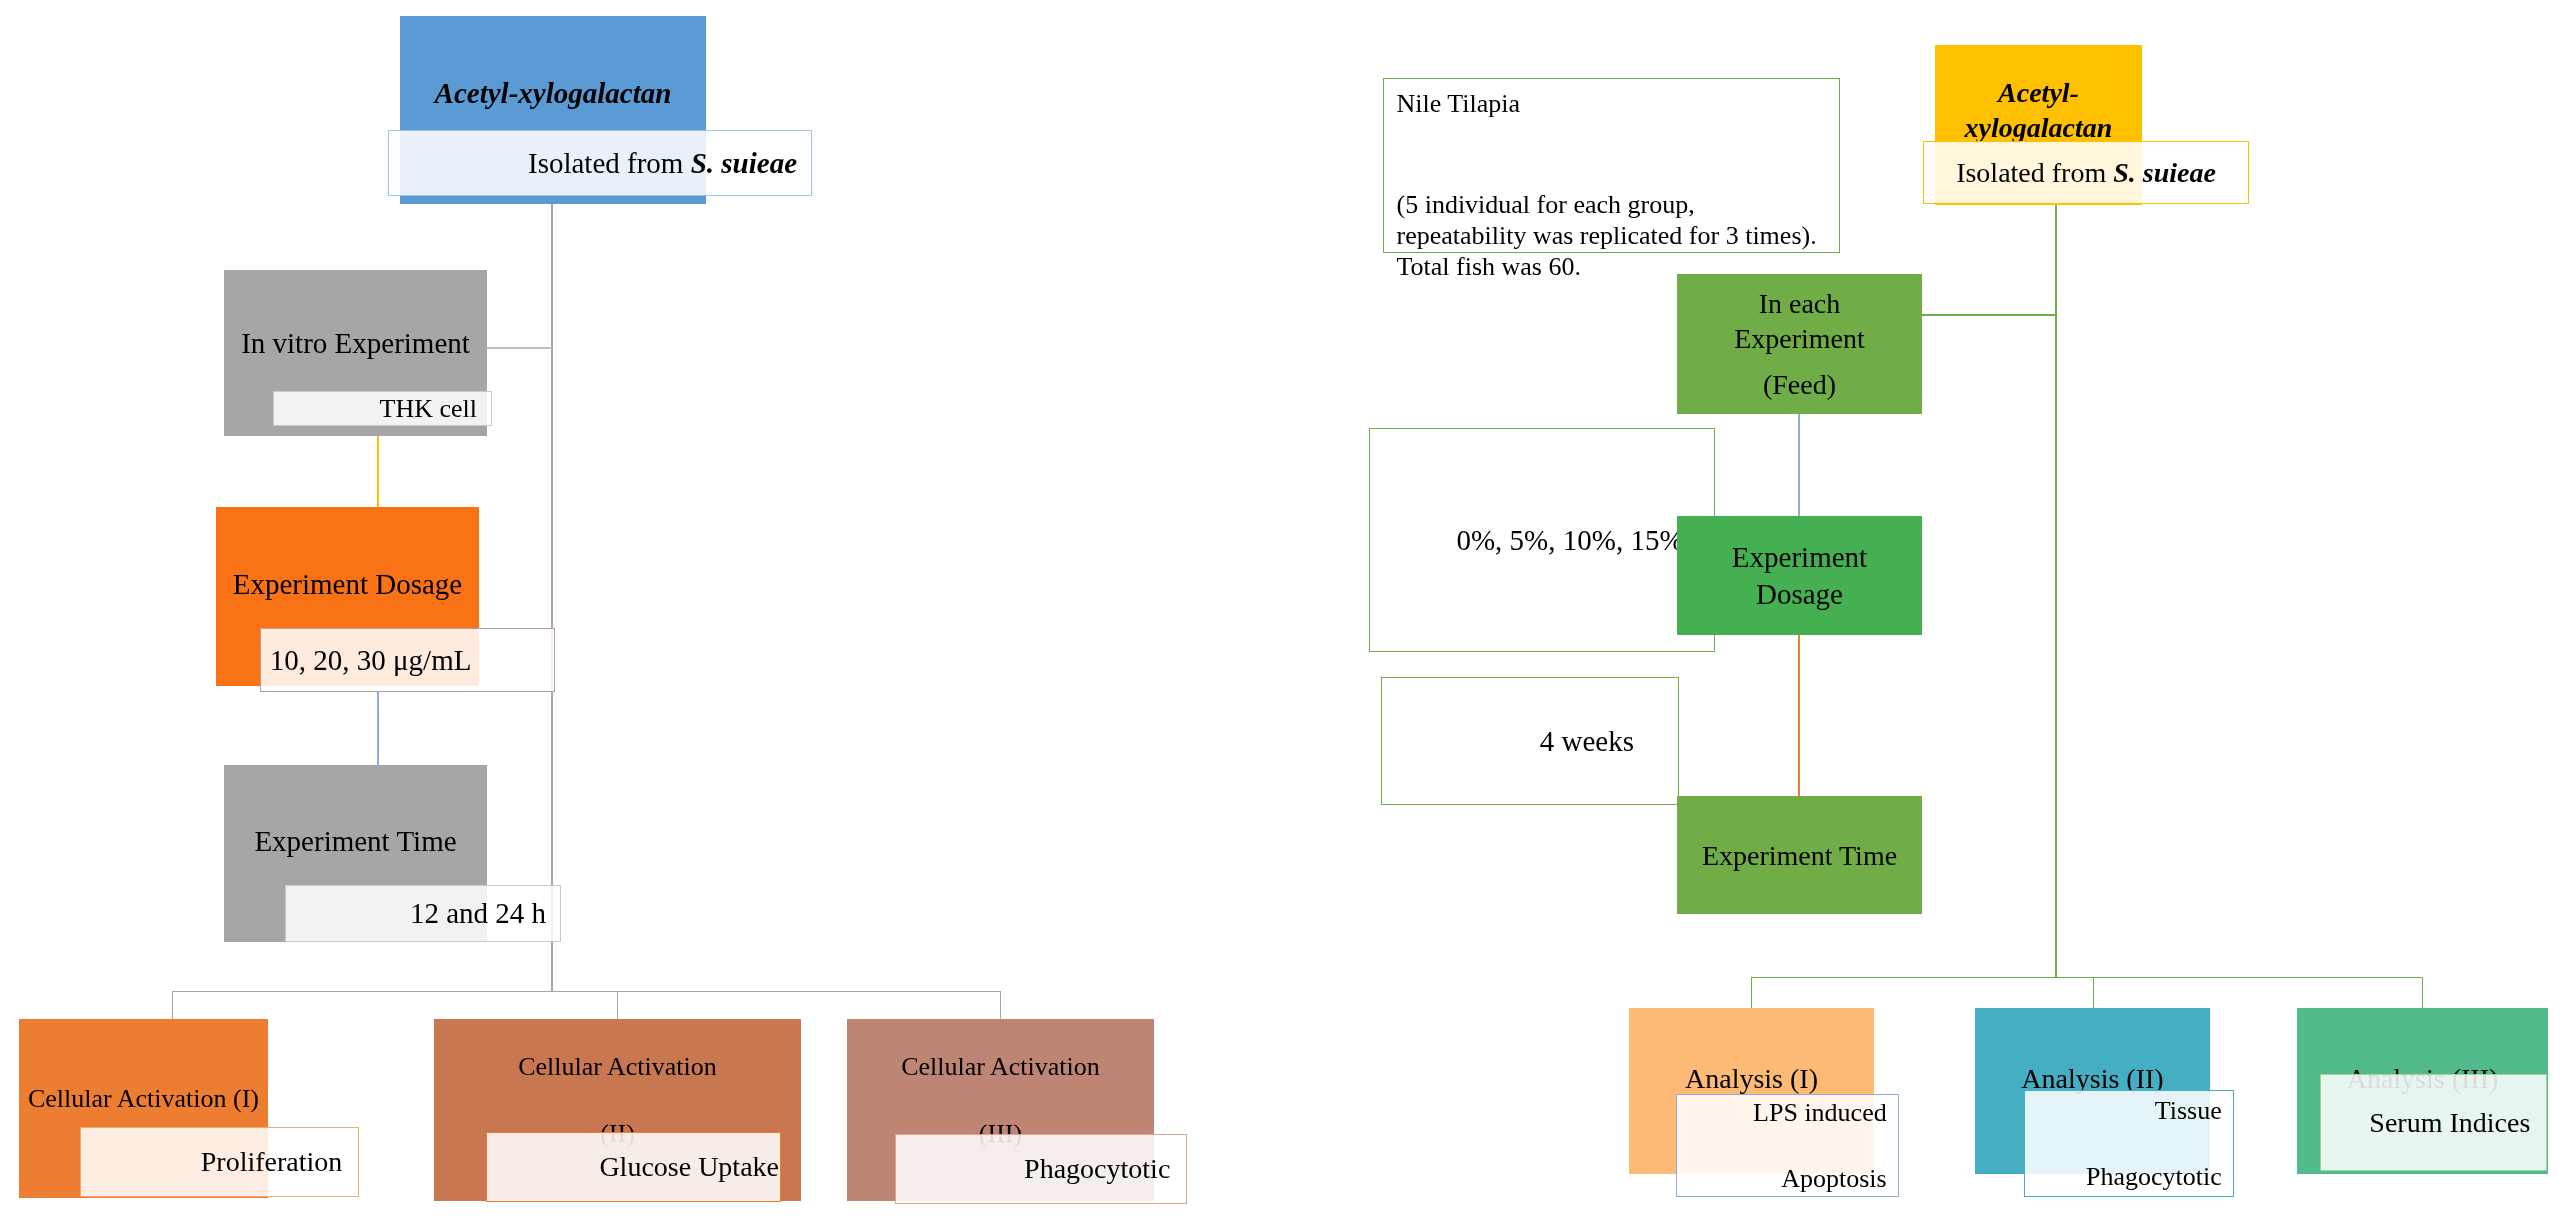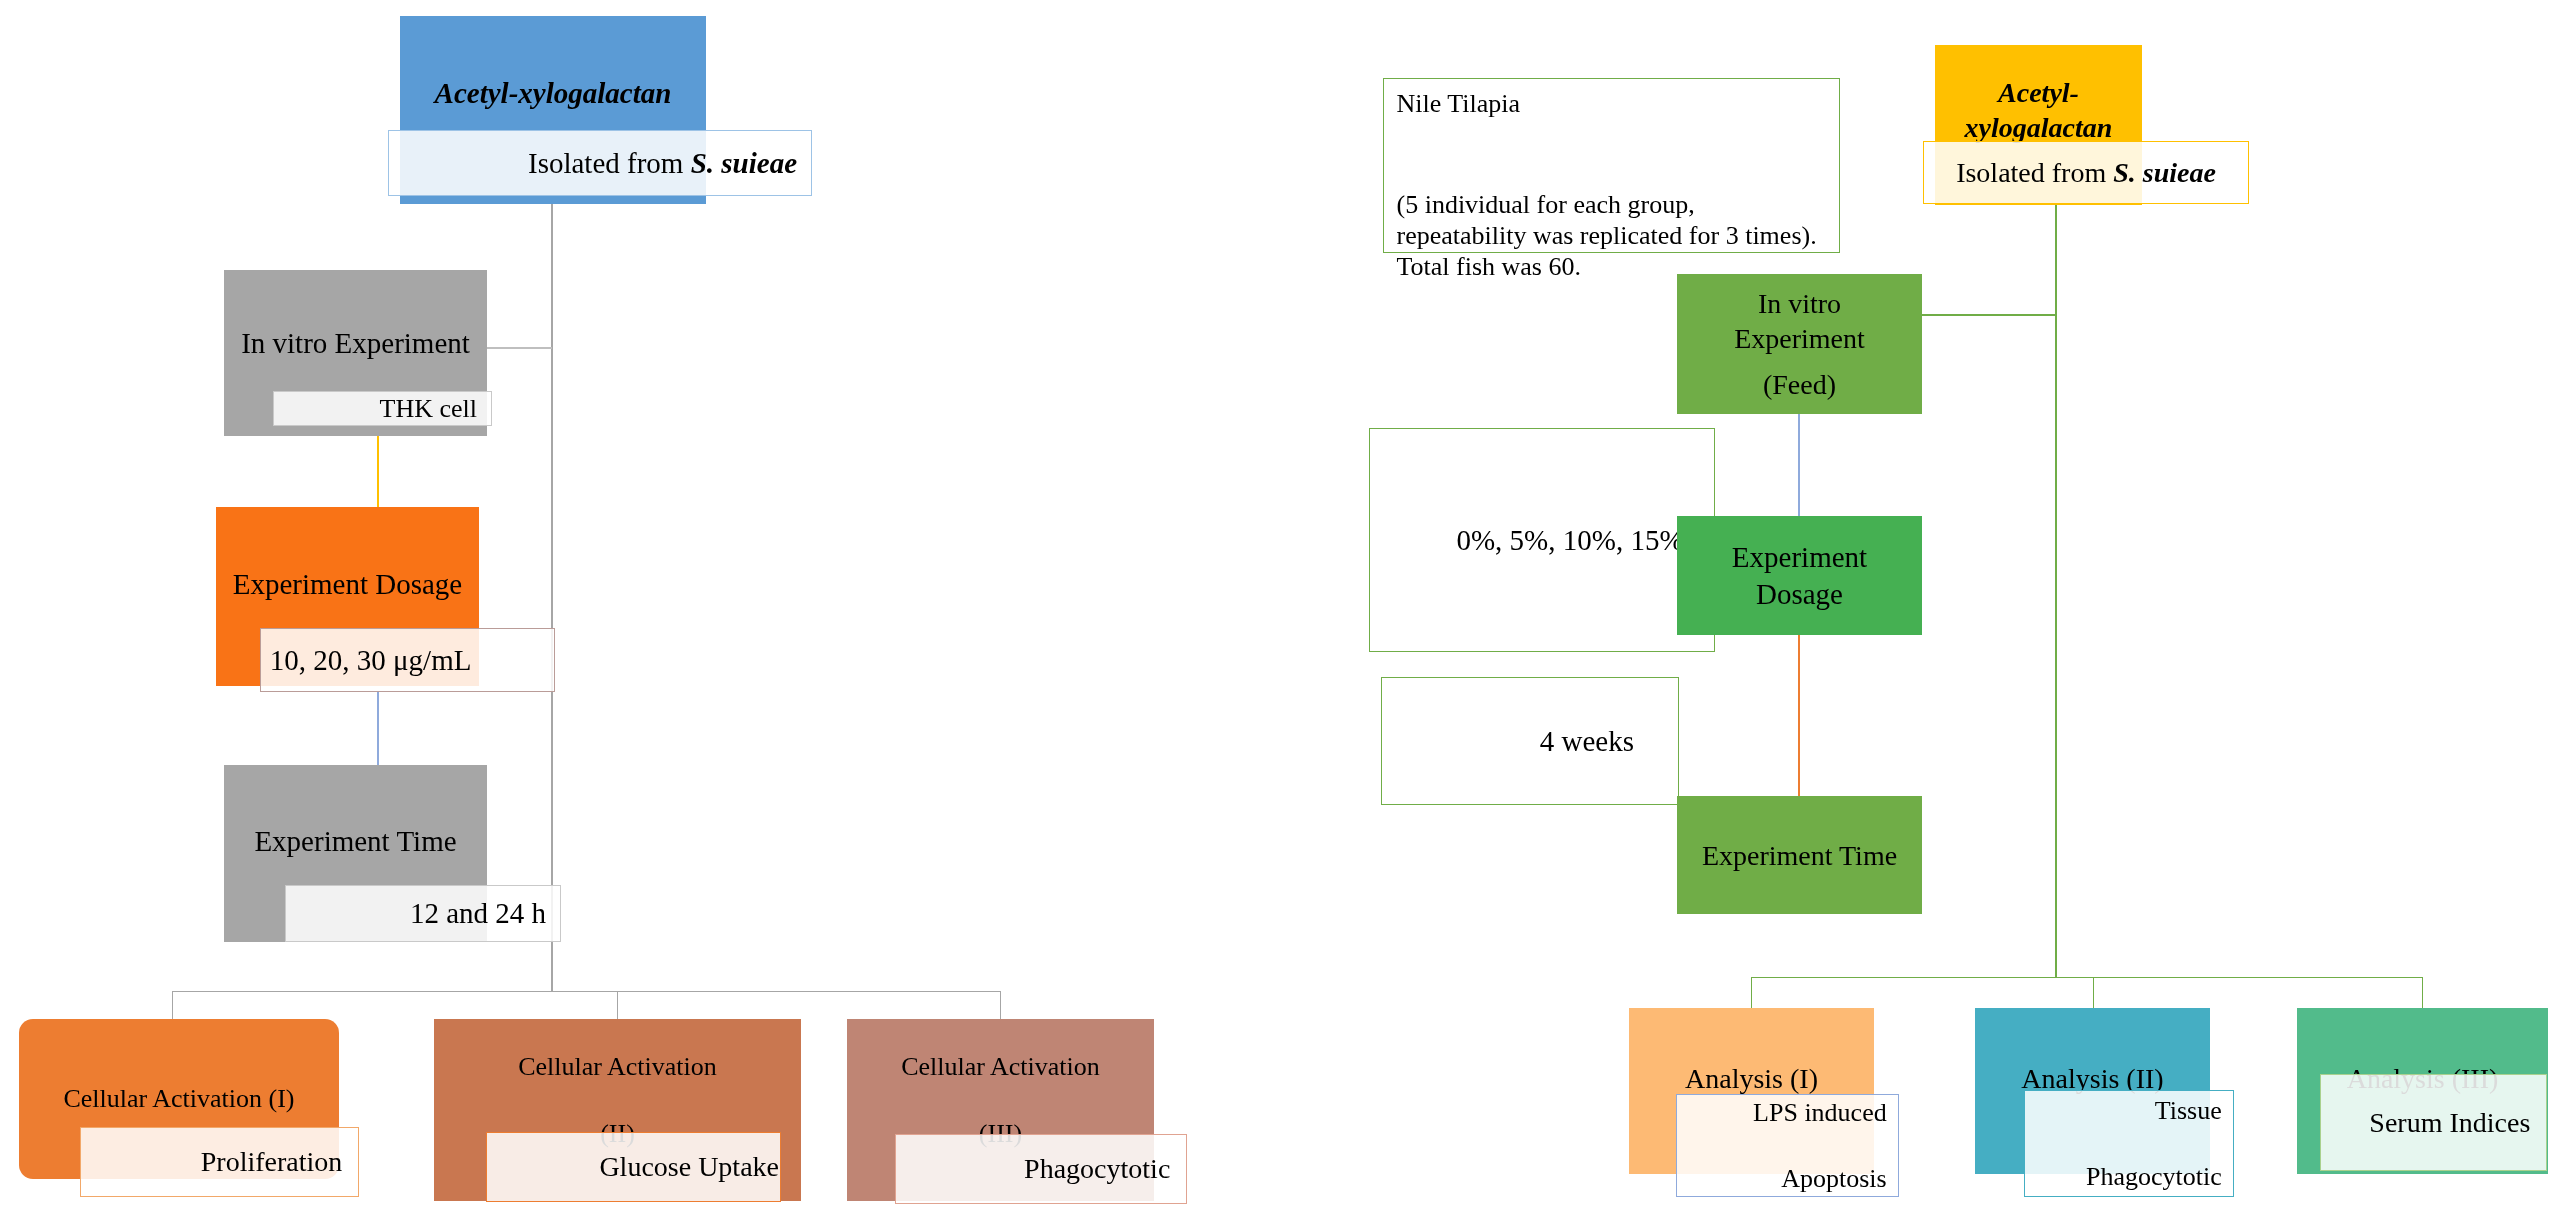--- a/index.html
+++ b/index.html
@@ -75,21 +75,21 @@
   </div>
 
   <div class="box f46" style="left:224px;top:765px;width:263px;height:152px;background:#A6A6A6;white-space:nowrap;padding-bottom:25px;">
     <span>Experiment Time</span>
   </div>
 
   <div class="lbl right f46" style="left:285px;top:885px;width:276px;height:57px;border:1.3px solid #C9C9C9;padding-right:14px;">
     <span>12 and 24 h</span>
   </div>
 
-  <div class="box f42" style="left:19px;top:1019px;width:320px;height:160px;background:#ED7D31;white-space:nowrap;border-radius:14px;">
+  <div class="box f42" style="left:19px;top:1019px;width:249px;height:160px;background:#ED7D31;white-space:nowrap;padding-bottom:19px;">
     <span>Cellular Activation (I)</span>
   </div>
   <div class="lbl right f44" style="left:80px;top:1127px;width:279px;height:70px;border:1.9px solid #F2A869;padding-right:15.7px;">
     <span>Proliferation</span>
   </div>
 
   <div class="box f42" style="left:434px;top:1019px;width:367px;height:163px;background:#C97750;padding-bottom:19px;">
     <span class="blockline">Cellular Activation</span>
     <span class="blockline">(II)</span>
   </div>
@@ -122,21 +122,21 @@
 
   <div class="box f44" style="left:1935px;top:45px;width:207px;height:129px;background:#FFC000;padding-bottom:31px;">
     <span class="bi blockline">Acetyl-</span>
     <span class="bi blockline">xylogalactan</span>
   </div>
   <div class="lbl center f44" style="left:1923px;top:141px;width:326px;height:63px;border:1.9px solid #FFC000;">
     <span><span>Isolated from </span><span class="bi">S. suieae</span></span>
   </div>
 
   <div class="box f44" style="left:1677px;top:274px;width:245px;height:140px;background:#70AD47;">
-    <span class="blockline">In vitro</span>
+    <span class="blockline">In each</span>
     <span class="blockline">Experiment</span>
     <span class="blockline" style="margin-top:11.3px;">(Feed)</span>
   </div>
 
   <div class="lbl center f46" style="left:1369px;top:428px;width:346px;height:224px;border:1.9px solid #70AD47;padding-left:56px;">
     <span>0%, 5%, 10%, 15%</span>
   </div>
 
   <div class="box f46" style="left:1677px;top:516px;width:245px;height:119px;background:#45B052;z-index:0;">
     <span class="blockline">Experiment</span>

